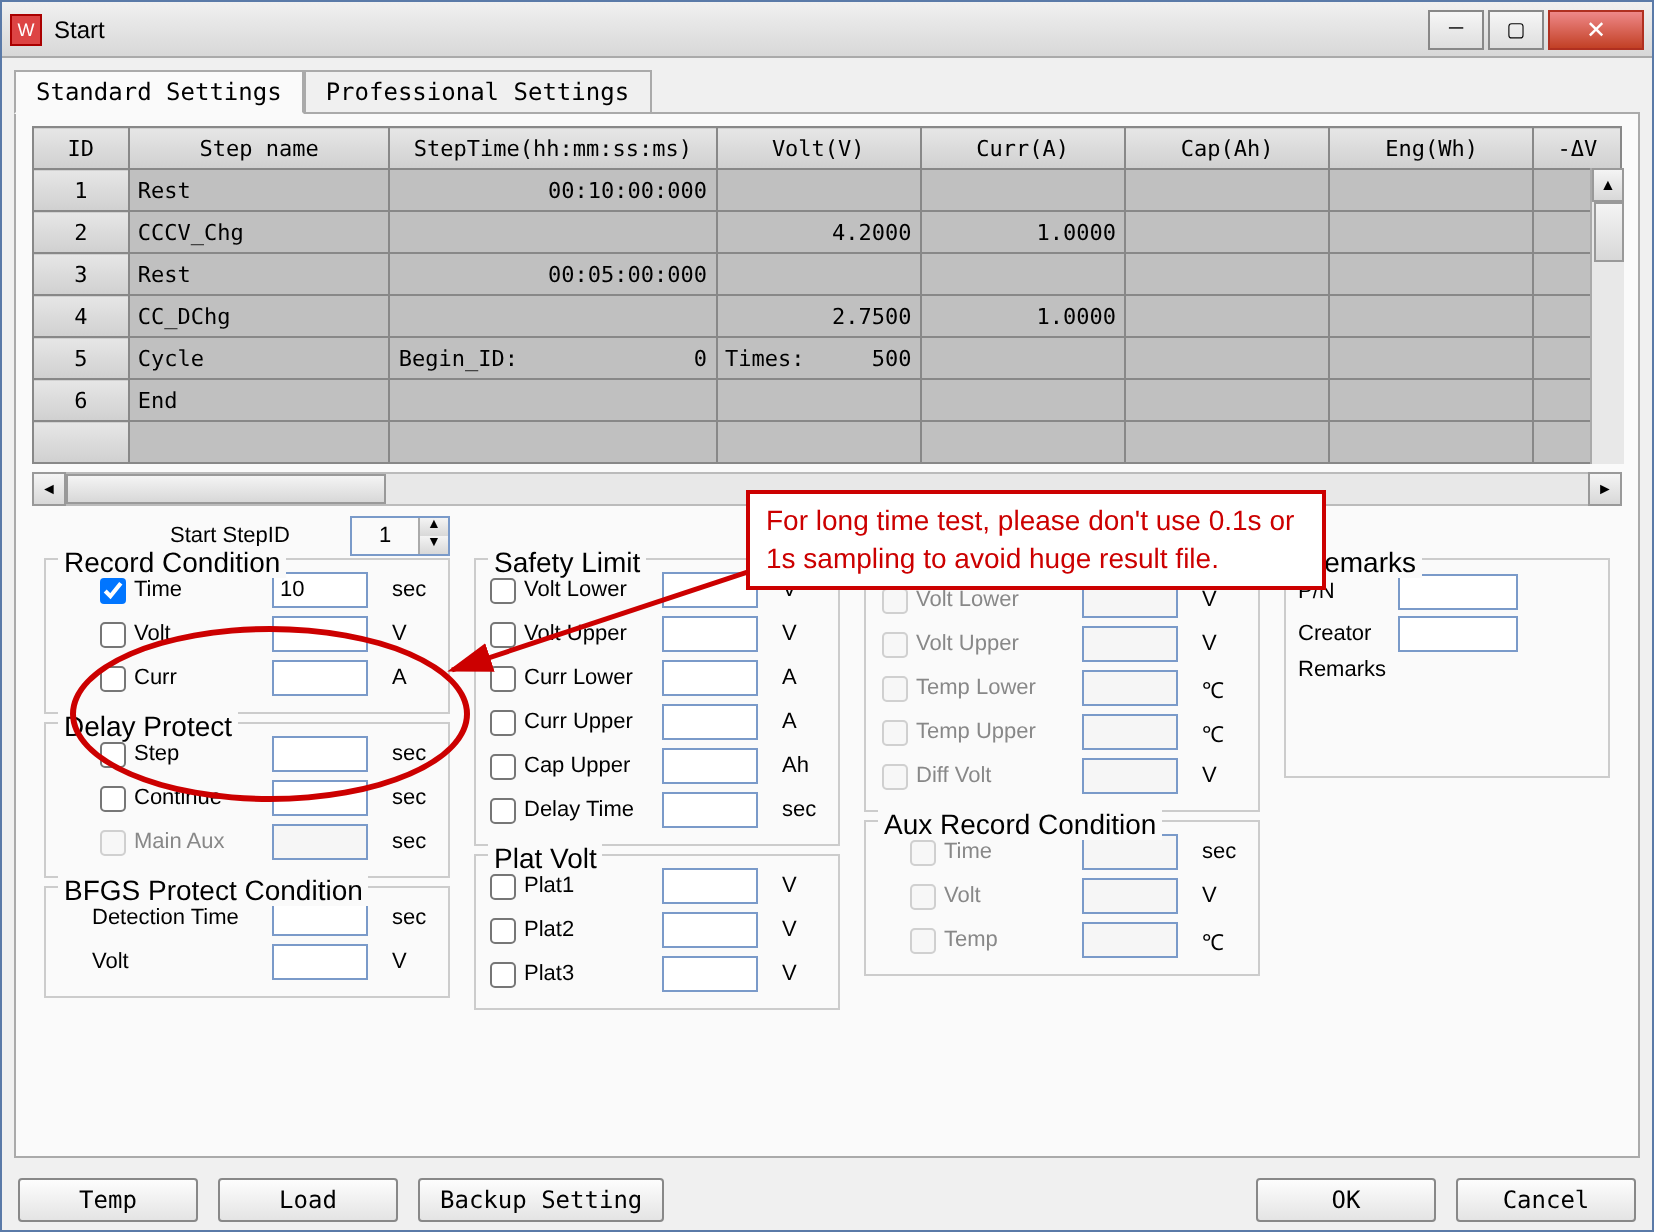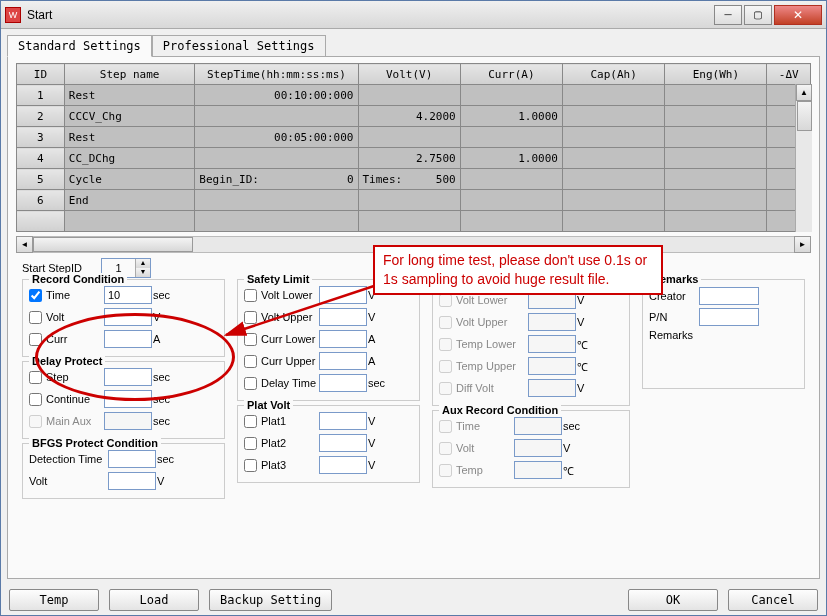--- a/index.html
+++ b/index.html
@@ -34,22 +34,22 @@
 
 .hscroll { margin-top: 4px; height: 17px; display: flex; }
 .hscroll .arrow { width:17px; height:17px; background: linear-gradient(#f4f4f4,#d8d8d8); border:1px solid #999; display:flex; align-items:center; justify-content:center; font-size:8px; }
 .hscroll .track { flex:1; background:#e8e8e8; border-top:1px solid #bbb; border-bottom:1px solid #bbb; position: relative; }
 .hscroll .thumb { position:absolute; left:0; top:0; bottom:0; width:160px; background: linear-gradient(#f4f4f4,#d8d8d8); border:1px solid #999; }
 
 .below { display:flex; margin-top:4px; gap:0; align-items: flex-start; }
 .col { padding: 0 6px; }
 .col-a{width:215px}.col-b{width:195px}.col-c{width:210px}.col-d{flex:1}
 .group { border: 1px solid #ccc; padding: 4px 6px 6px 6px; margin-bottom: 4px; position: relative; }
-.group-title { position: absolute; top: -7px; left: 6px; background: #fafafa; padding: 0 3px; font-size: 11px; font-weight: bold; }
-.row { display:flex; align-items:center; height: 22px; gap: 1px; }
+.group-title { position: absolute; top: -7px; left: 6px; background: #fafafa; padding: 0 3px; font-size: 14px; }
+.row { display:flex; align-items:center; height: 22px; gap: 12px; justify-content: flex-end; }
 .row .chk { width: 13px; height: 13px; }
 .row .chk-off { accent-color: #888; }
 .row label.ck { display:flex; align-items:center; gap:4px; min-width: 74px; }
 .row label.ck.wide { min-width: 88px; }
 .row label.ck.disabled { color: #888; }
 .row input.val { width: 48px; height: 18px; border: 1px solid #7a9ac9; padding: 0 3px; font-size: 11px; }
 .row .unit { min-width: 22px; }
 .row .lbl { min-width: 78px; }
 
 .spin { display:inline-flex; width:50px; height:20px; border:1px solid #7a9ac9; align-items:center; }
@@ -307,20 +307,28 @@
                 <label class="ck">
                   <input type="checkbox" class="chk" style="">
                   <span>Curr Upper</span>
                 </label>
                 <input class="val" style="">
                 <span class="unit">A</span>
               </div>
         <div class="row">
                 <label class="ck">
                   <input type="checkbox" class="chk" style="">
+                  <span>Cap Upper</span>
+                </label>
+                <input class="val" style="">
+                <span class="unit">Ah</span>
+              </div>
+        <div class="row">
+                <label class="ck">
+                  <input type="checkbox" class="chk" style="">
                   <span>Delay Time</span>
                 </label>
                 <input class="val" style="">
                 <span class="unit">sec</span>
               </div>
       </div>
       <div class="group">
         <span class="group-title">Plat Volt</span>
         <div class="row">
                 <label class="ck">
@@ -420,25 +428,25 @@
                 <span class="unit">℃</span>
               </div>
       </div>
     </div>
 
     <div class="col col-d">
       <div style="height:22px"></div>
       <div class="group" style="min-height:110px">
         <span class="group-title">Remarks</span>
         <div class="rem-row">
+                <span class="rlbl">P/N</span>
+                <input style="">
+              </div>
+        <div class="rem-row">
                 <span class="rlbl">Creator</span>
-                <input style="">
-              </div>
-        <div class="rem-row">
-                <span class="rlbl">P/N</span>
                 <input style="">
               </div>
         <div class="rem-row">
                 <span class="rlbl">Remarks</span>
               </div>
       </div>
     </div>
    </div>
 
   </div>

